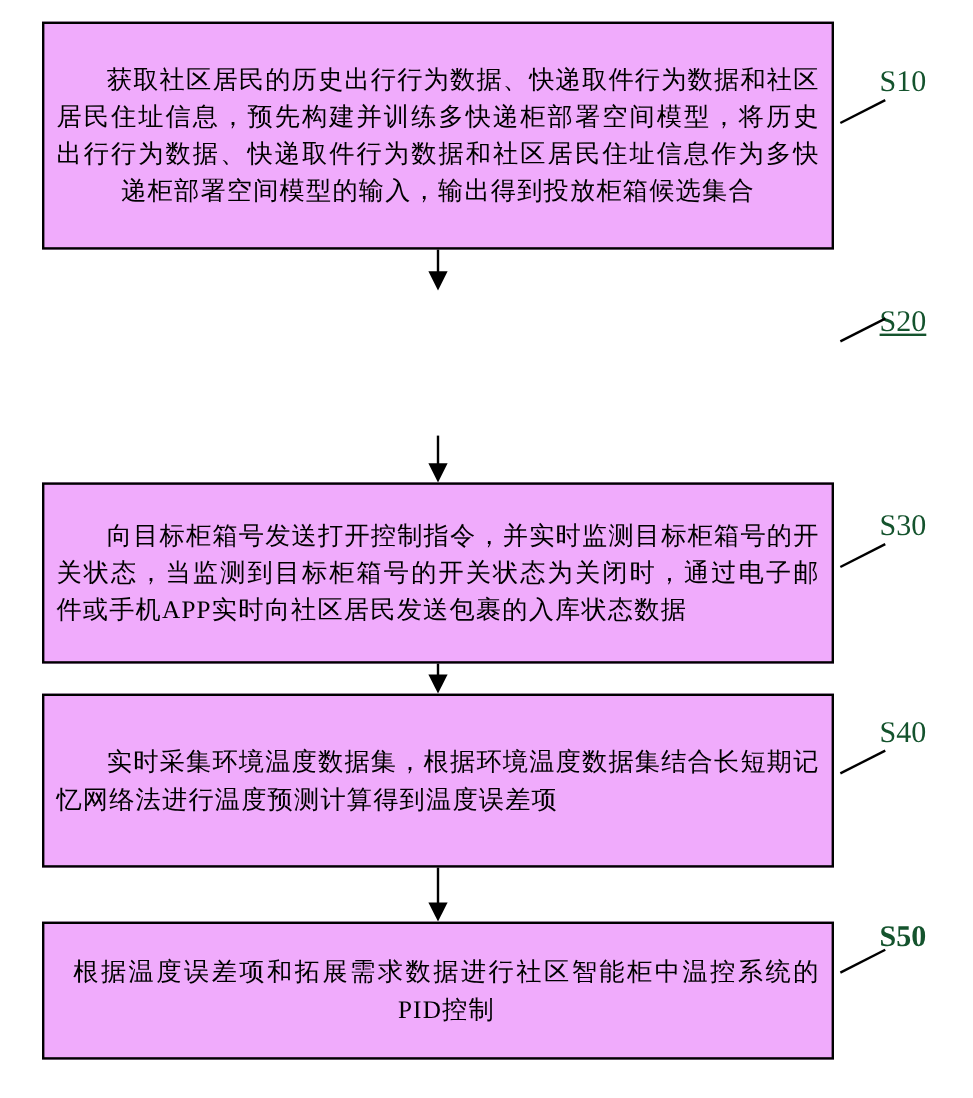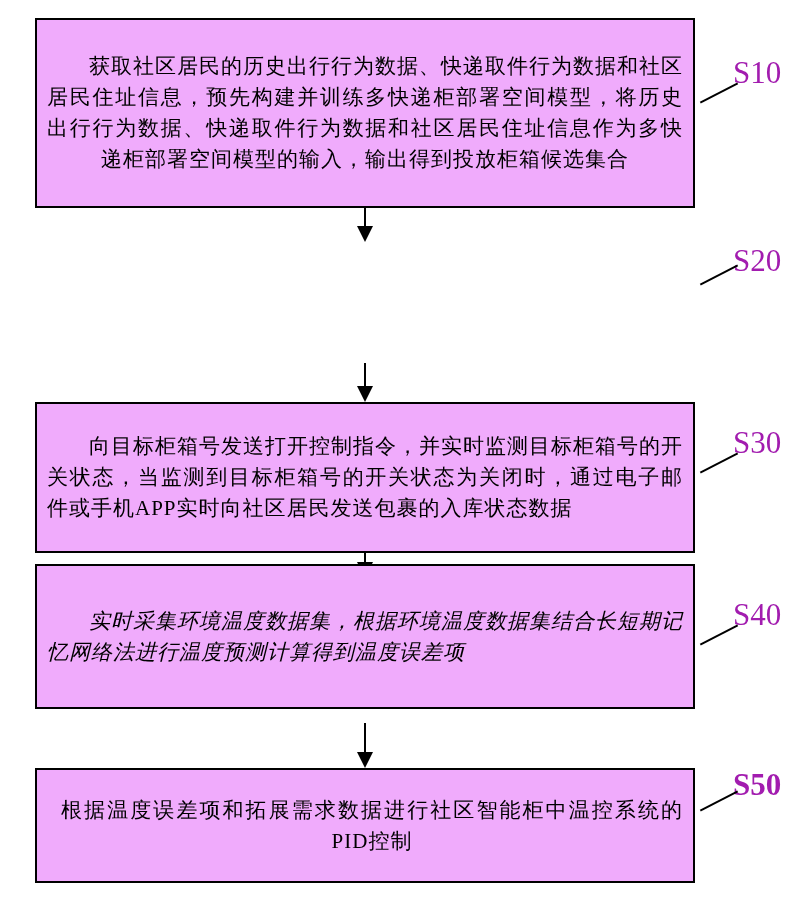--- a/index.html
+++ b/index.html
@@ -35,21 +35,21 @@
     text-align: justify;
     text-indent: 2em;
     letter-spacing: 1px;
   }
   .flow-box.last-center p { text-align-last: center; }
   .flow-box.no-indent p { text-indent: 0; padding-left: 24px; }
 
   #box-s10 { top: 18px;  height: 190px; }
   #box-s20 { top: 242px; height: 121px; }
   #box-s30 { top: 402px; height: 151px; }
-  #box-s40 { top: 564px; height: 145px; font-style: italic; }
+  #box-s40 { top: 578px; height: 145px; }
   #box-s50 { top: 768px; height: 115px; }
 
   .arrow-shaft {
     position: absolute;
     left: 364px;
     width: 2px;
     background: #000000;
   }
   .arrow-head {
     position: absolute;
@@ -65,26 +65,26 @@
   #arrow2-shaft { top: 363px; height: 24px; }
   #arrow2-head  { top: 386px; }
   #arrow3-shaft { top: 553px; height: 10px; }
   #arrow3-head  { top: 562px; }
   #arrow4-shaft { top: 723px; height: 30px; }
   #arrow4-head  { top: 752px; }
 
   .step-label {
     position: absolute;
     left: 733px;
-    font-size: 31px;
+    font-size: 25px;
     font-family: "Liberation Serif", serif;
-    color: #a21caf;
+    color: #14532d;
   }
   #label-s10 { top: 55px; }
-  #label-s20 { top: 243px; }
+  #label-s20 { top: 255px; text-decoration: underline; }
   #label-s30 { top: 425px; }
   #label-s40 { top: 597px; }
   #label-s50 { top: 767px; font-weight: bold; }
 
   .leader {
     position: absolute;
     left: 698px;
     width: 42px;
     height: 2px;
     background: #000000;

